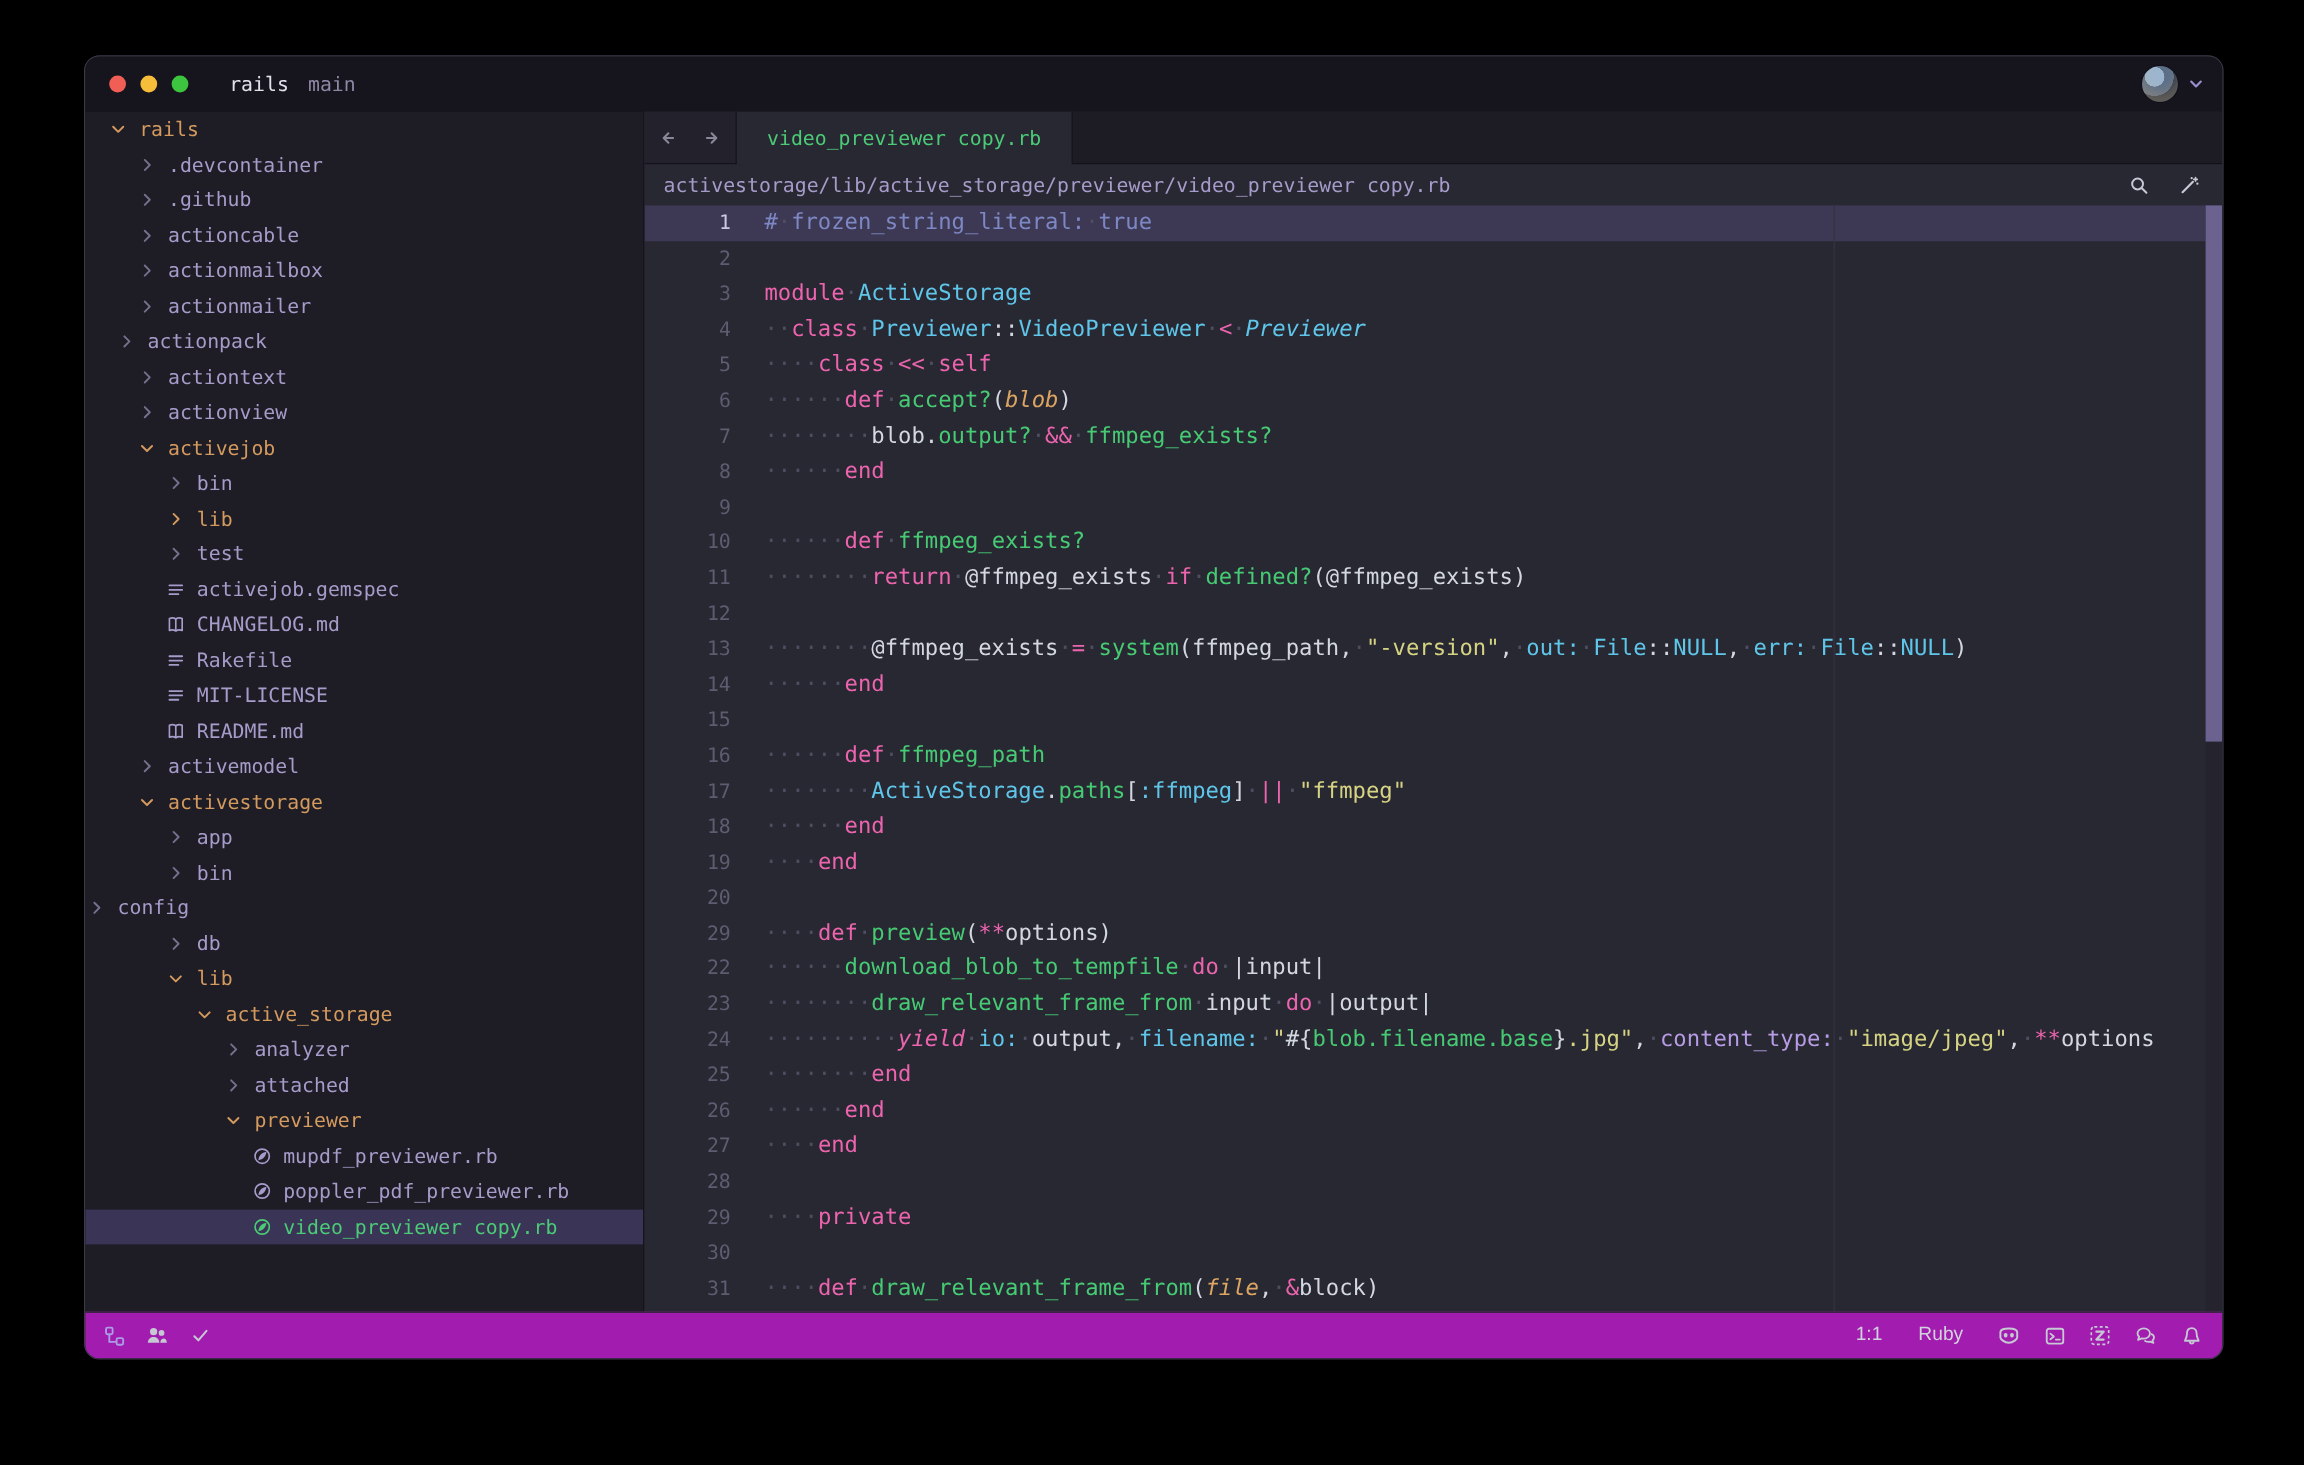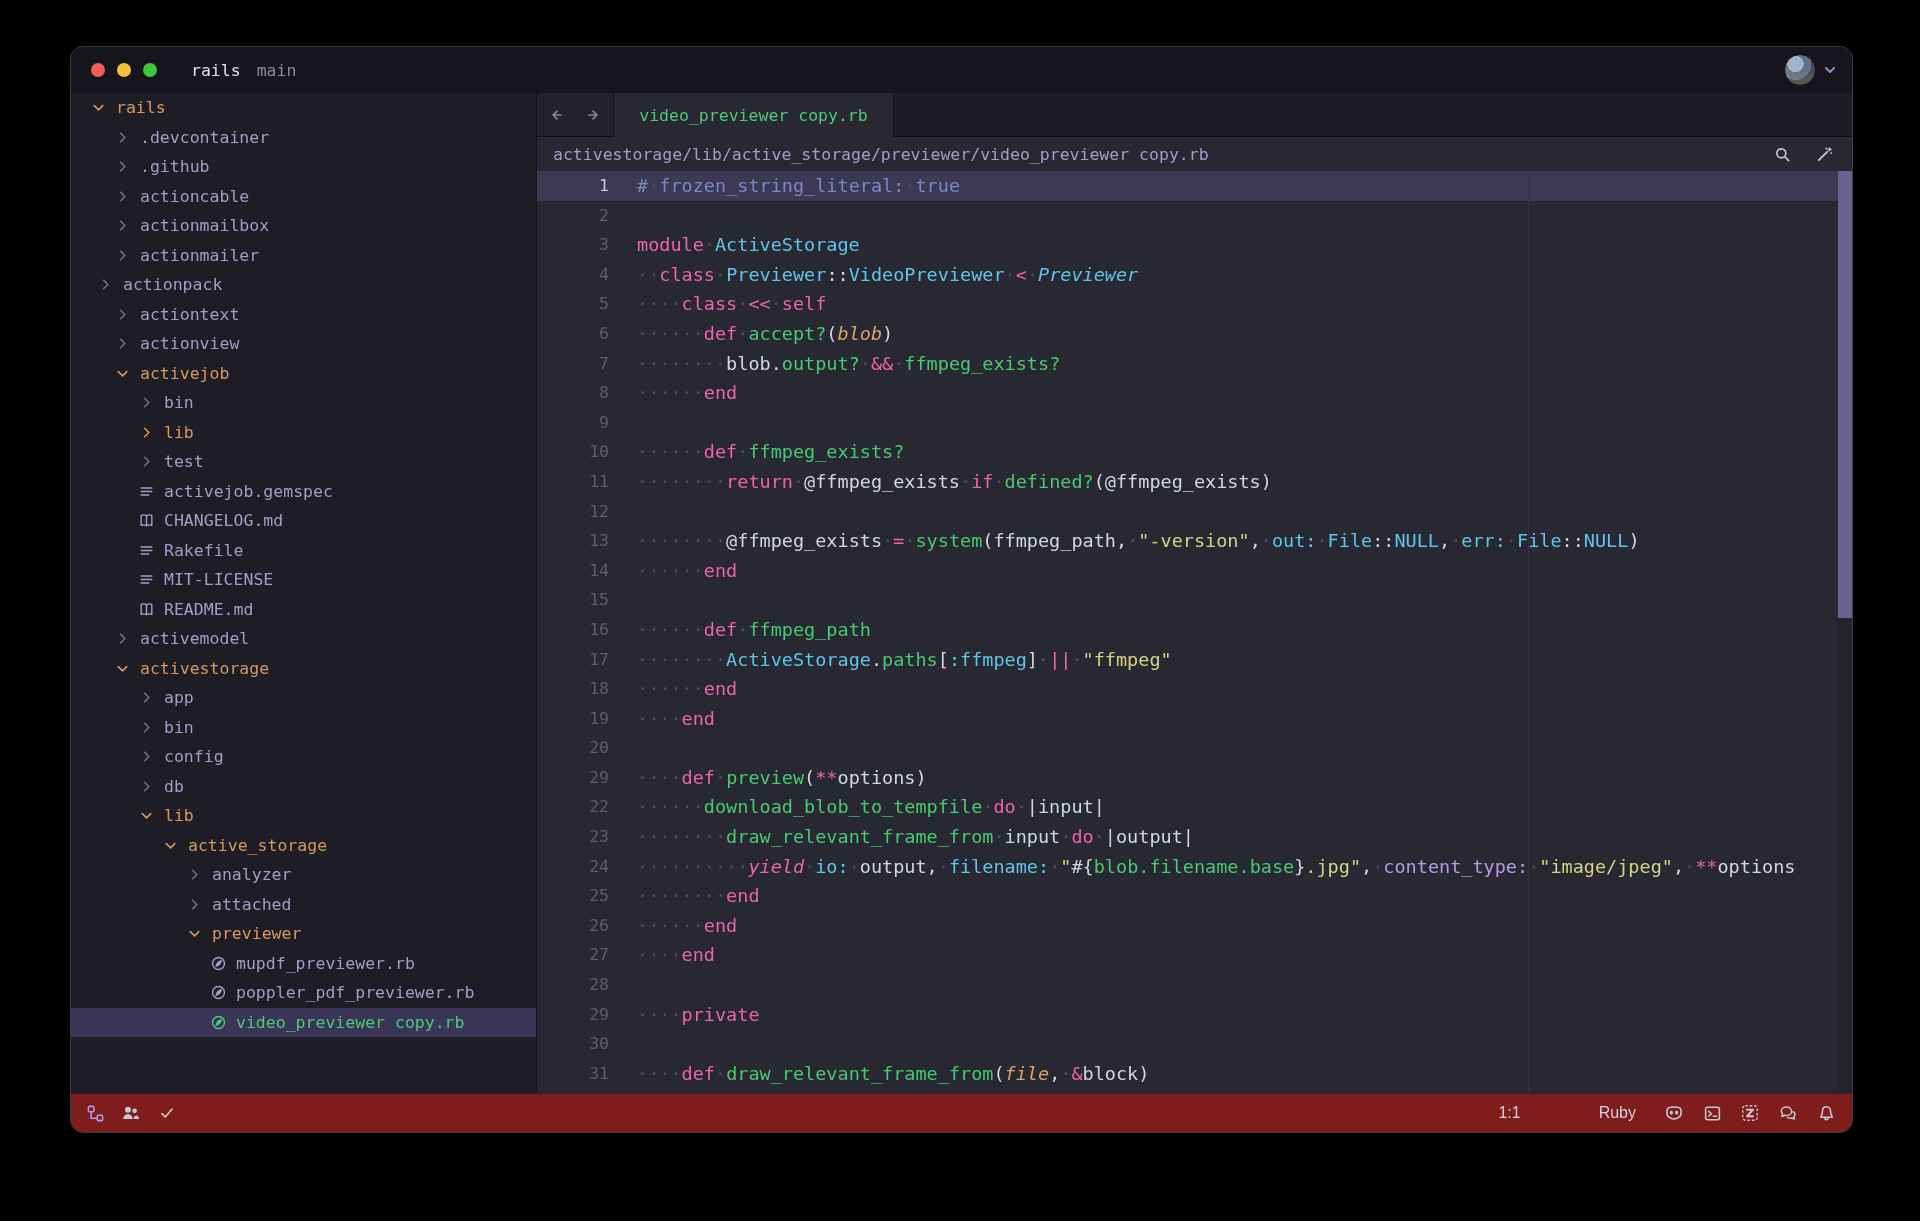--- a/index.html
+++ b/index.html
@@ -52,30 +52,30 @@
   .line.current{background:#3d3954;} .line.current .num{color:#ccc8e0;}
   .tk-k{color:#ec64ad;} .tk-ki{color:#ec64ad;font-style:italic;}
   .tk-t{color:#5fc6e9;} .tk-ti{color:#5fc6e9;font-style:italic;}
   .tk-m{color:#46ca73;} .tk-s{color:#d6d483;}
   .tk-pr{color:#dca562;font-style:italic;}
   .tk-v{color:#d3d7e0;} .tk-lv{color:#b79be4;} .tk-ws{color:#4f4e61;} .tk-c{color:#7d87c4;}
   .guide{position:absolute;left:991px;top:0;bottom:0;width:1px;background:#35343f;}
   .sb-track{position:absolute;right:0;top:0;bottom:0;width:14px;background:#24232e;}
   .sb-thumb{position:absolute;left:0;top:0;width:14px;height:447px;background:#6b6290;}
   
-  .statusbar{position:absolute;left:0;bottom:0;right:0;height:38px;background:#7f1d1d;
+  .statusbar{position:absolute;left:0;bottom:0;right:0;height:38px;background:#a21caf;
              border-top:1px solid #26252f;display:flex;align-items:center;}
   .sb-left{display:flex;align-items:center;gap:12px;margin-left:12px;}
   .sicon{width:24px;height:24px;display:flex;align-items:center;justify-content:center;color:#c6c9d3;}
   .sicon.accent{color:#ab9ce6;}
   .sb-right{margin-left:auto;display:flex;align-items:center;gap:14px;margin-right:14px;
             font-family:"Liberation Sans",sans-serif;}
   .sb-text{color:#d0d3dc;font-size:16px;}
   .sb-text.cursor{margin-right:16px;}
-  .sb-text.lang{margin-right:12px;margin-left:48px;}
+  .sb-text.lang{margin-right:12px;}
   svg{display:block;}
 </style>
 </head>
 <body>
 
 <div class="stage">
   <div class="window">
 
     <div class="titlebar">
       <div class="traffic">
@@ -159,21 +159,21 @@
                 </svg></span><span class="tlabel tcol-default">activemodel</span></div>
             <div class="trow" style="padding-left: 42px;"><span class="ticon tcol-path"><svg width="15" height="15" viewBox="0 0 16 16">
                   <path d="M3.5 6L8 10.5 12.5 6" fill="none" stroke="currentColor" stroke-width="1.7" stroke-linecap="round" stroke-linejoin="round"></path>
                 </svg></span><span class="tlabel tcol-path">activestorage</span></div>
             <div class="trow" style="padding-left: 66px;"><span class="ticon tcol-chev"><svg width="15" height="15" viewBox="0 0 16 16">
                   <path d="M6 3.5L10.5 8 6 12.5" fill="none" stroke="currentColor" stroke-width="1.7" stroke-linecap="round" stroke-linejoin="round"></path>
                 </svg></span><span class="tlabel tcol-default">app</span></div>
             <div class="trow" style="padding-left: 66px;"><span class="ticon tcol-chev"><svg width="15" height="15" viewBox="0 0 16 16">
                   <path d="M6 3.5L10.5 8 6 12.5" fill="none" stroke="currentColor" stroke-width="1.7" stroke-linecap="round" stroke-linejoin="round"></path>
                 </svg></span><span class="tlabel tcol-default">bin</span></div>
-            <div class="trow" style="padding-left: 66px;"><span class="ticon tcol-chev"><svg width="15" height="15" viewBox="0 0 16 16">
+            <div class="trow" style=""><span class="ticon tcol-chev"><svg width="15" height="15" viewBox="0 0 16 16">
                   <path d="M6 3.5L10.5 8 6 12.5" fill="none" stroke="currentColor" stroke-width="1.7" stroke-linecap="round" stroke-linejoin="round"></path>
                 </svg></span><span class="tlabel tcol-default">config</span></div>
             <div class="trow" style="padding-left: 66px;"><span class="ticon tcol-chev"><svg width="15" height="15" viewBox="0 0 16 16">
                   <path d="M6 3.5L10.5 8 6 12.5" fill="none" stroke="currentColor" stroke-width="1.7" stroke-linecap="round" stroke-linejoin="round"></path>
                 </svg></span><span class="tlabel tcol-default">db</span></div>
             <div class="trow" style="padding-left: 66px;"><span class="ticon tcol-path"><svg width="15" height="15" viewBox="0 0 16 16">
                   <path d="M3.5 6L8 10.5 12.5 6" fill="none" stroke="currentColor" stroke-width="1.7" stroke-linecap="round" stroke-linejoin="round"></path>
                 </svg></span><span class="tlabel tcol-path">lib</span></div>
             <div class="trow" style="padding-left: 90px;"><span class="ticon tcol-path"><svg width="15" height="15" viewBox="0 0 16 16">
                   <path d="M3.5 6L8 10.5 12.5 6" fill="none" stroke="currentColor" stroke-width="1.7" stroke-linecap="round" stroke-linejoin="round"></path>

